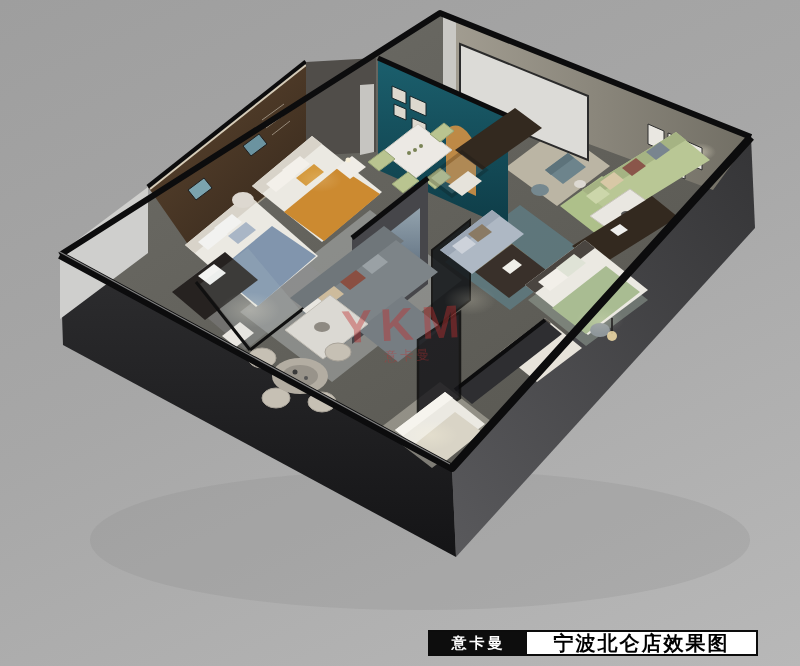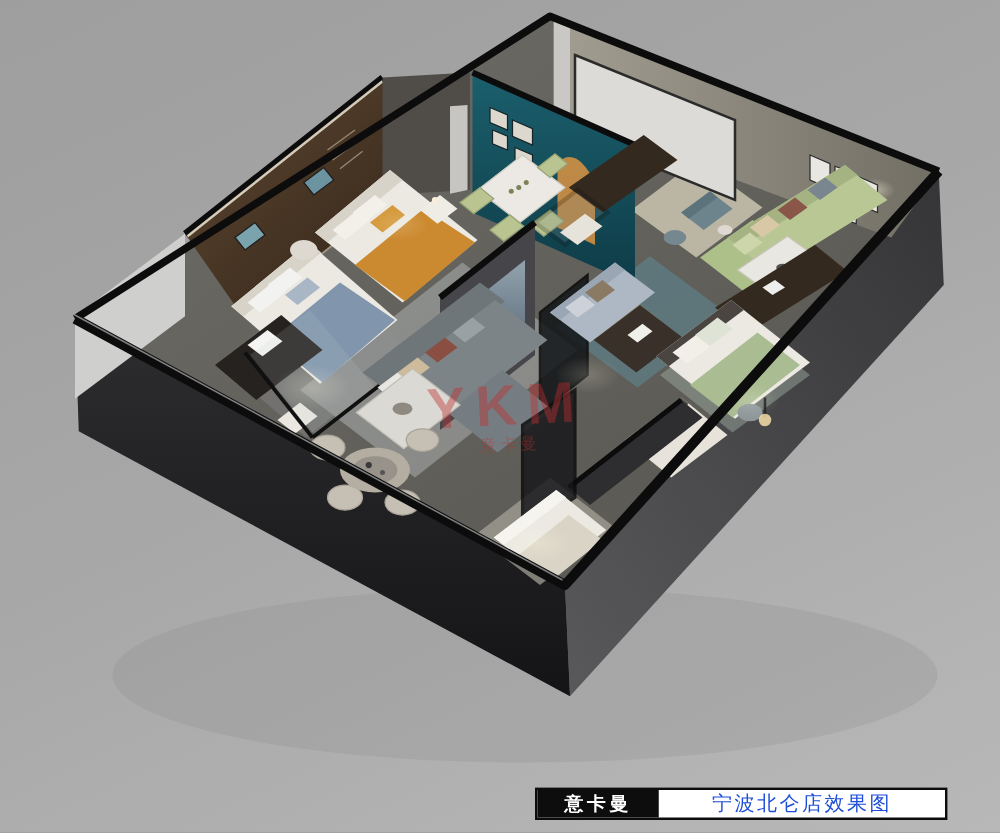--- a/index.html
+++ b/index.html
@@ -14,21 +14,21 @@
     box-sizing:border-box;border:2px solid #0c0c0c;background:#fff;
     display:flex;align-items:stretch;
   }
   .footer-brand{
     width:97px;background:var(--footer-bg,#0d0d0d);color:var(--footer-fg,#fff);
     display:flex;align-items:center;justify-content:center;
     font-size:15px;font-weight:bold;letter-spacing:3px;
   }
   .footer-title{
     flex:1;display:flex;align-items:center;justify-content:center;
-    color:#1d4ed8;font-size:16px;font-weight:normal;letter-spacing:2px;
+    color:#000000;font-size:20px;font-weight:bold;letter-spacing:2px;
   }
   .wm{font-weight:bold;}
 </style>
 </head>
 <body>
 
 <div class="stage">
 <svg class="scene" width="800" height="666" viewBox="0 0 800 666">
   <defs>
     <linearGradient id="gFloor" x1="0" y1="0" x2="1" y2="1">

